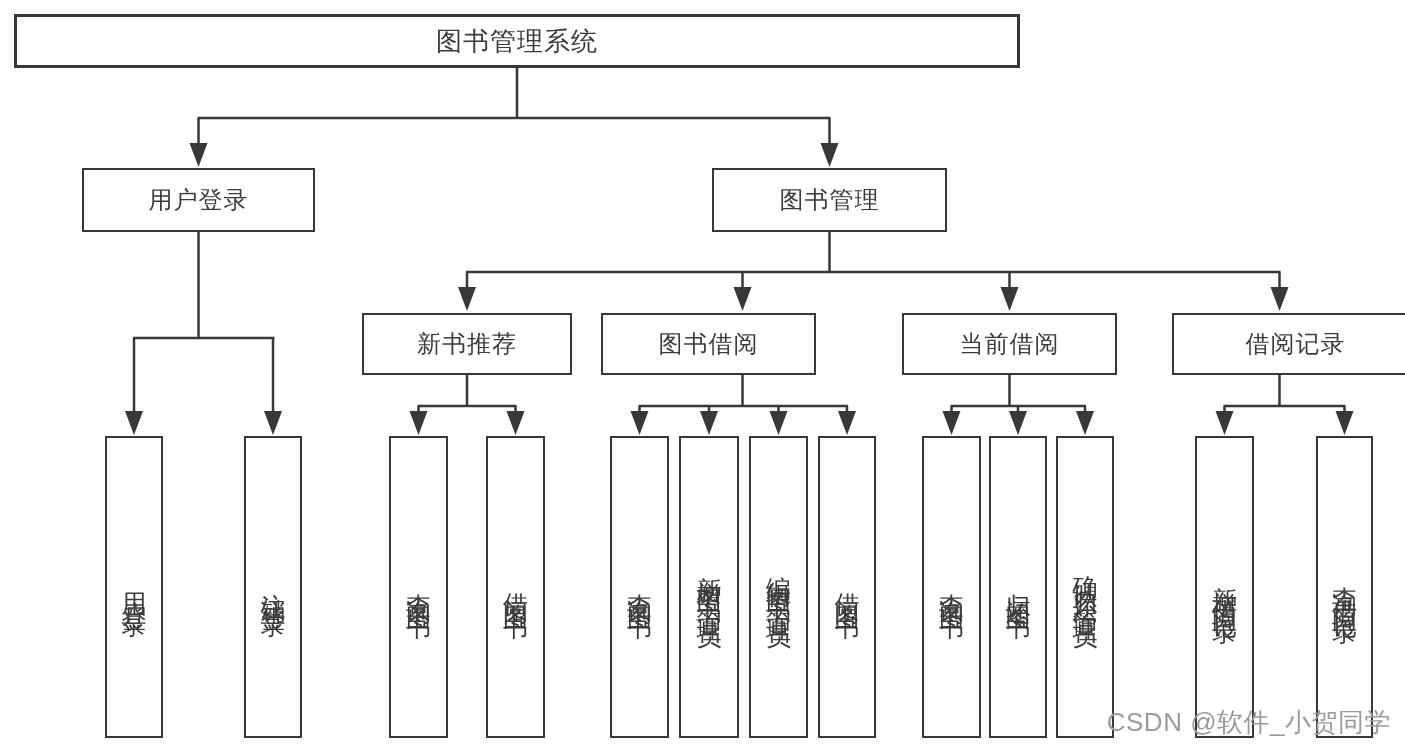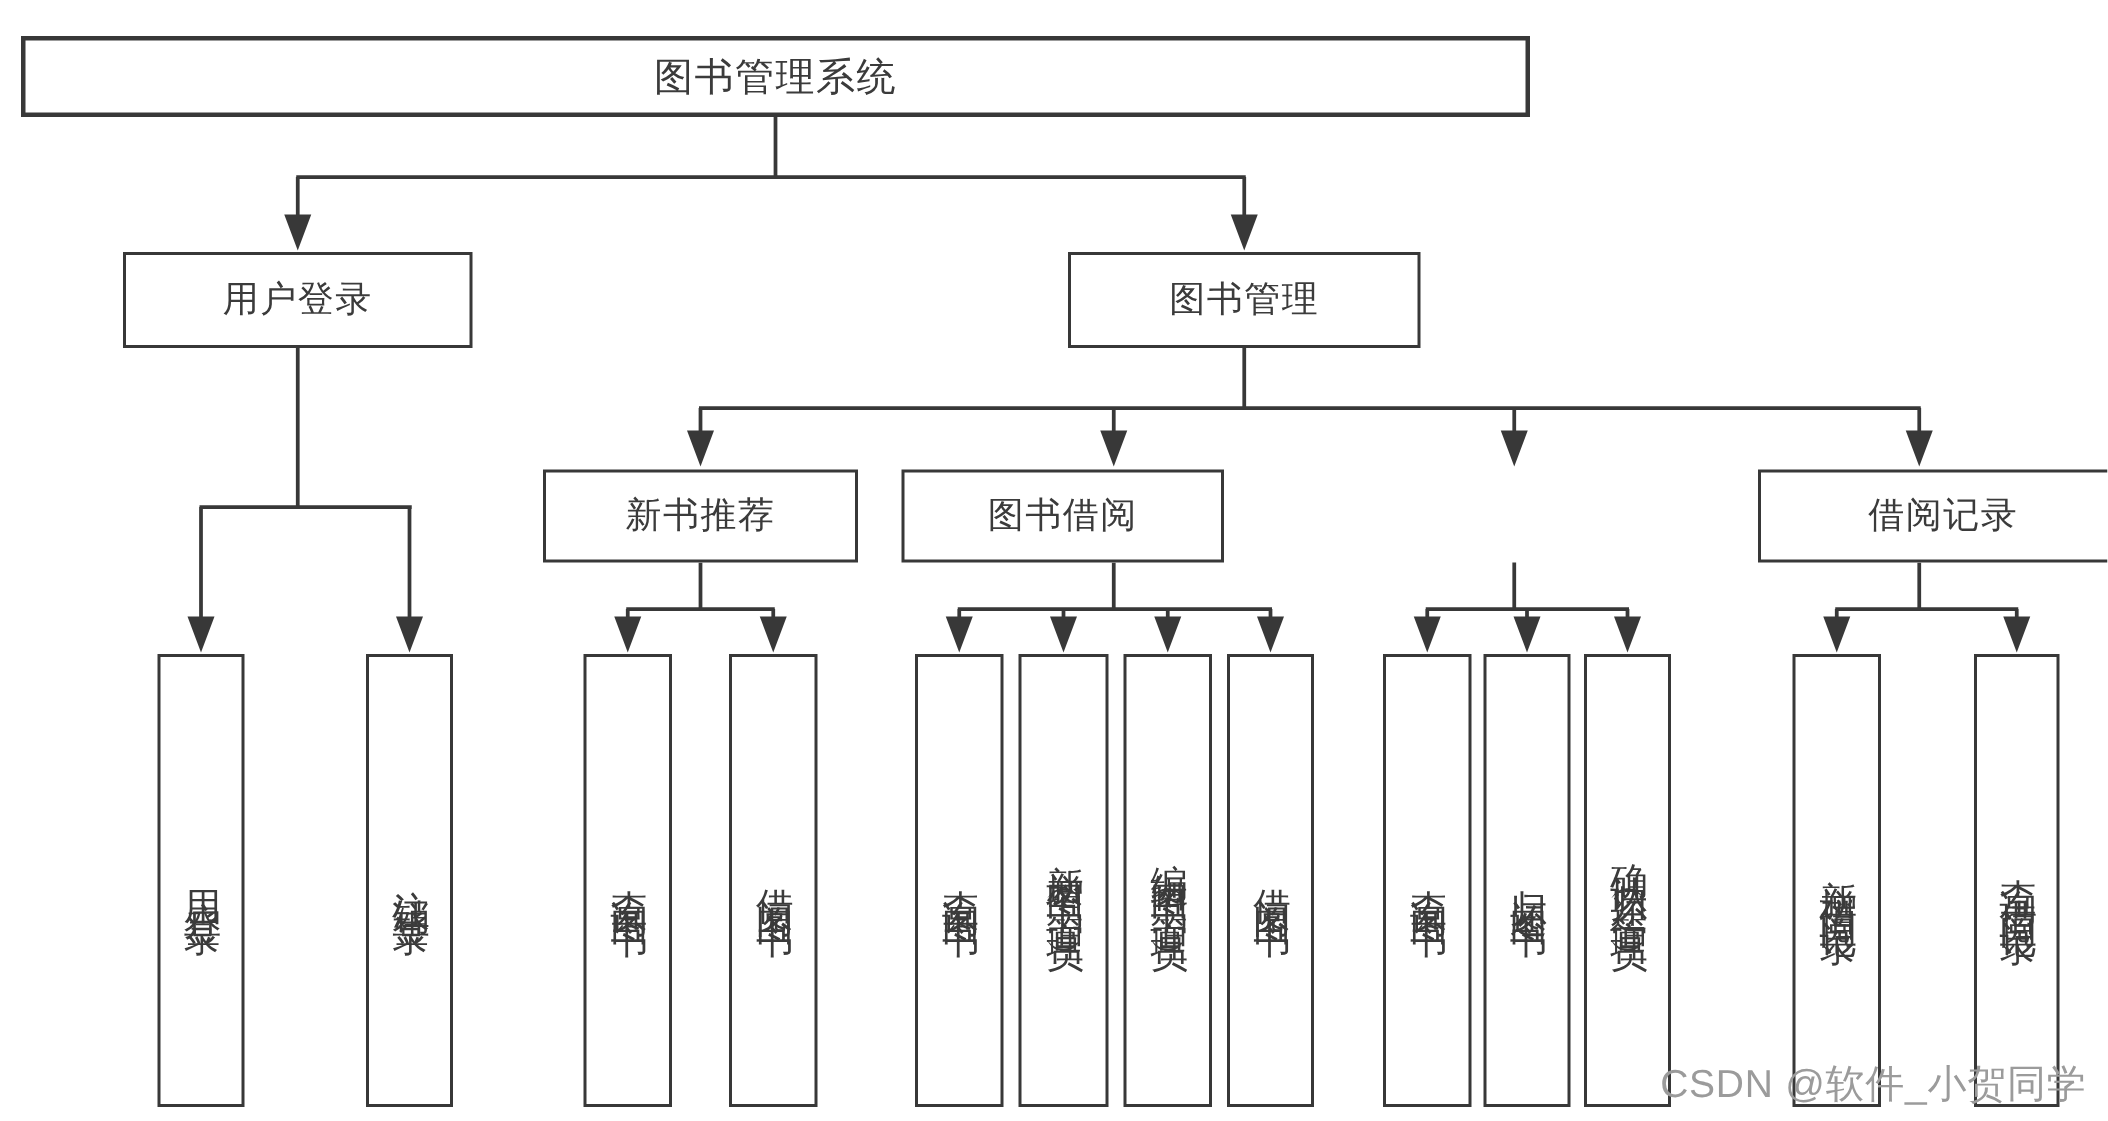--- a/index.html
+++ b/index.html
@@ -17,21 +17,21 @@
     background:#ffffff;
     border:2.5px solid #383838;
     color:#3b3b3b;
     display:flex;
     align-items:center;
     justify-content:center;
     text-align:center;
     line-height:1.1;
   }
   .hbox{font-size:24px;letter-spacing:1px;}
-  .root{border-width:3px;font-size:26px;margin-top:10px;}
+  .root{border-width:3px;font-size:26px;}
   .vbox{
     writing-mode:vertical-rl;
     text-orientation:mixed;
     font-size:25px;
     letter-spacing:7px;
     line-height:1;
   }
   .watermark{
     position:absolute;
     right:14px;
@@ -64,20 +64,21 @@
          M1224.5,435l-9,-24h18z M1344.5,435l-9,-24h18z"></path>
   </svg>
 
   <div class="box hbox root" style="left:14px;top:14px;width:1006px;height:54px">图书管理系统</div>
 
   <div class="box hbox" style="left:82px;top:168px;width:233px;height:64px">用户登录</div>
   <div class="box hbox" style="left:712px;top:168px;width:235px;height:64px">图书管理</div>
 
   <div class="box hbox" style="left:362px;top:313px;width:210px;height:62px">新书推荐</div>
   <div class="box hbox" style="left:601px;top:313px;width:215px;height:62px">图书借阅</div>
+  <div class="box hbox" style="left:902px;top:313px;width:215px;height:62px">当前借阅</div>
   <div class="box hbox" style="left:1172px;top:313px;width:247px;height:62px">借阅记录</div>
 
   <div class="box vbox" style="left:105px;top:436px;width:58px;height:302px">用户登录</div>
   <div class="box vbox" style="left:244px;top:436px;width:58px;height:302px">注销登录</div>
 
   <div class="box vbox" style="left:389px;top:436px;width:59px;height:302px">查询图书</div>
   <div class="box vbox" style="left:486px;top:436px;width:59px;height:302px">借阅图书</div>
 
   <div class="box vbox" style="left:610px;top:436px;width:59px;height:302px">查询图书</div>
   <div class="box vbox" style="left:679px;top:436px;width:60px;height:302px">新增图书（管理员）</div>

